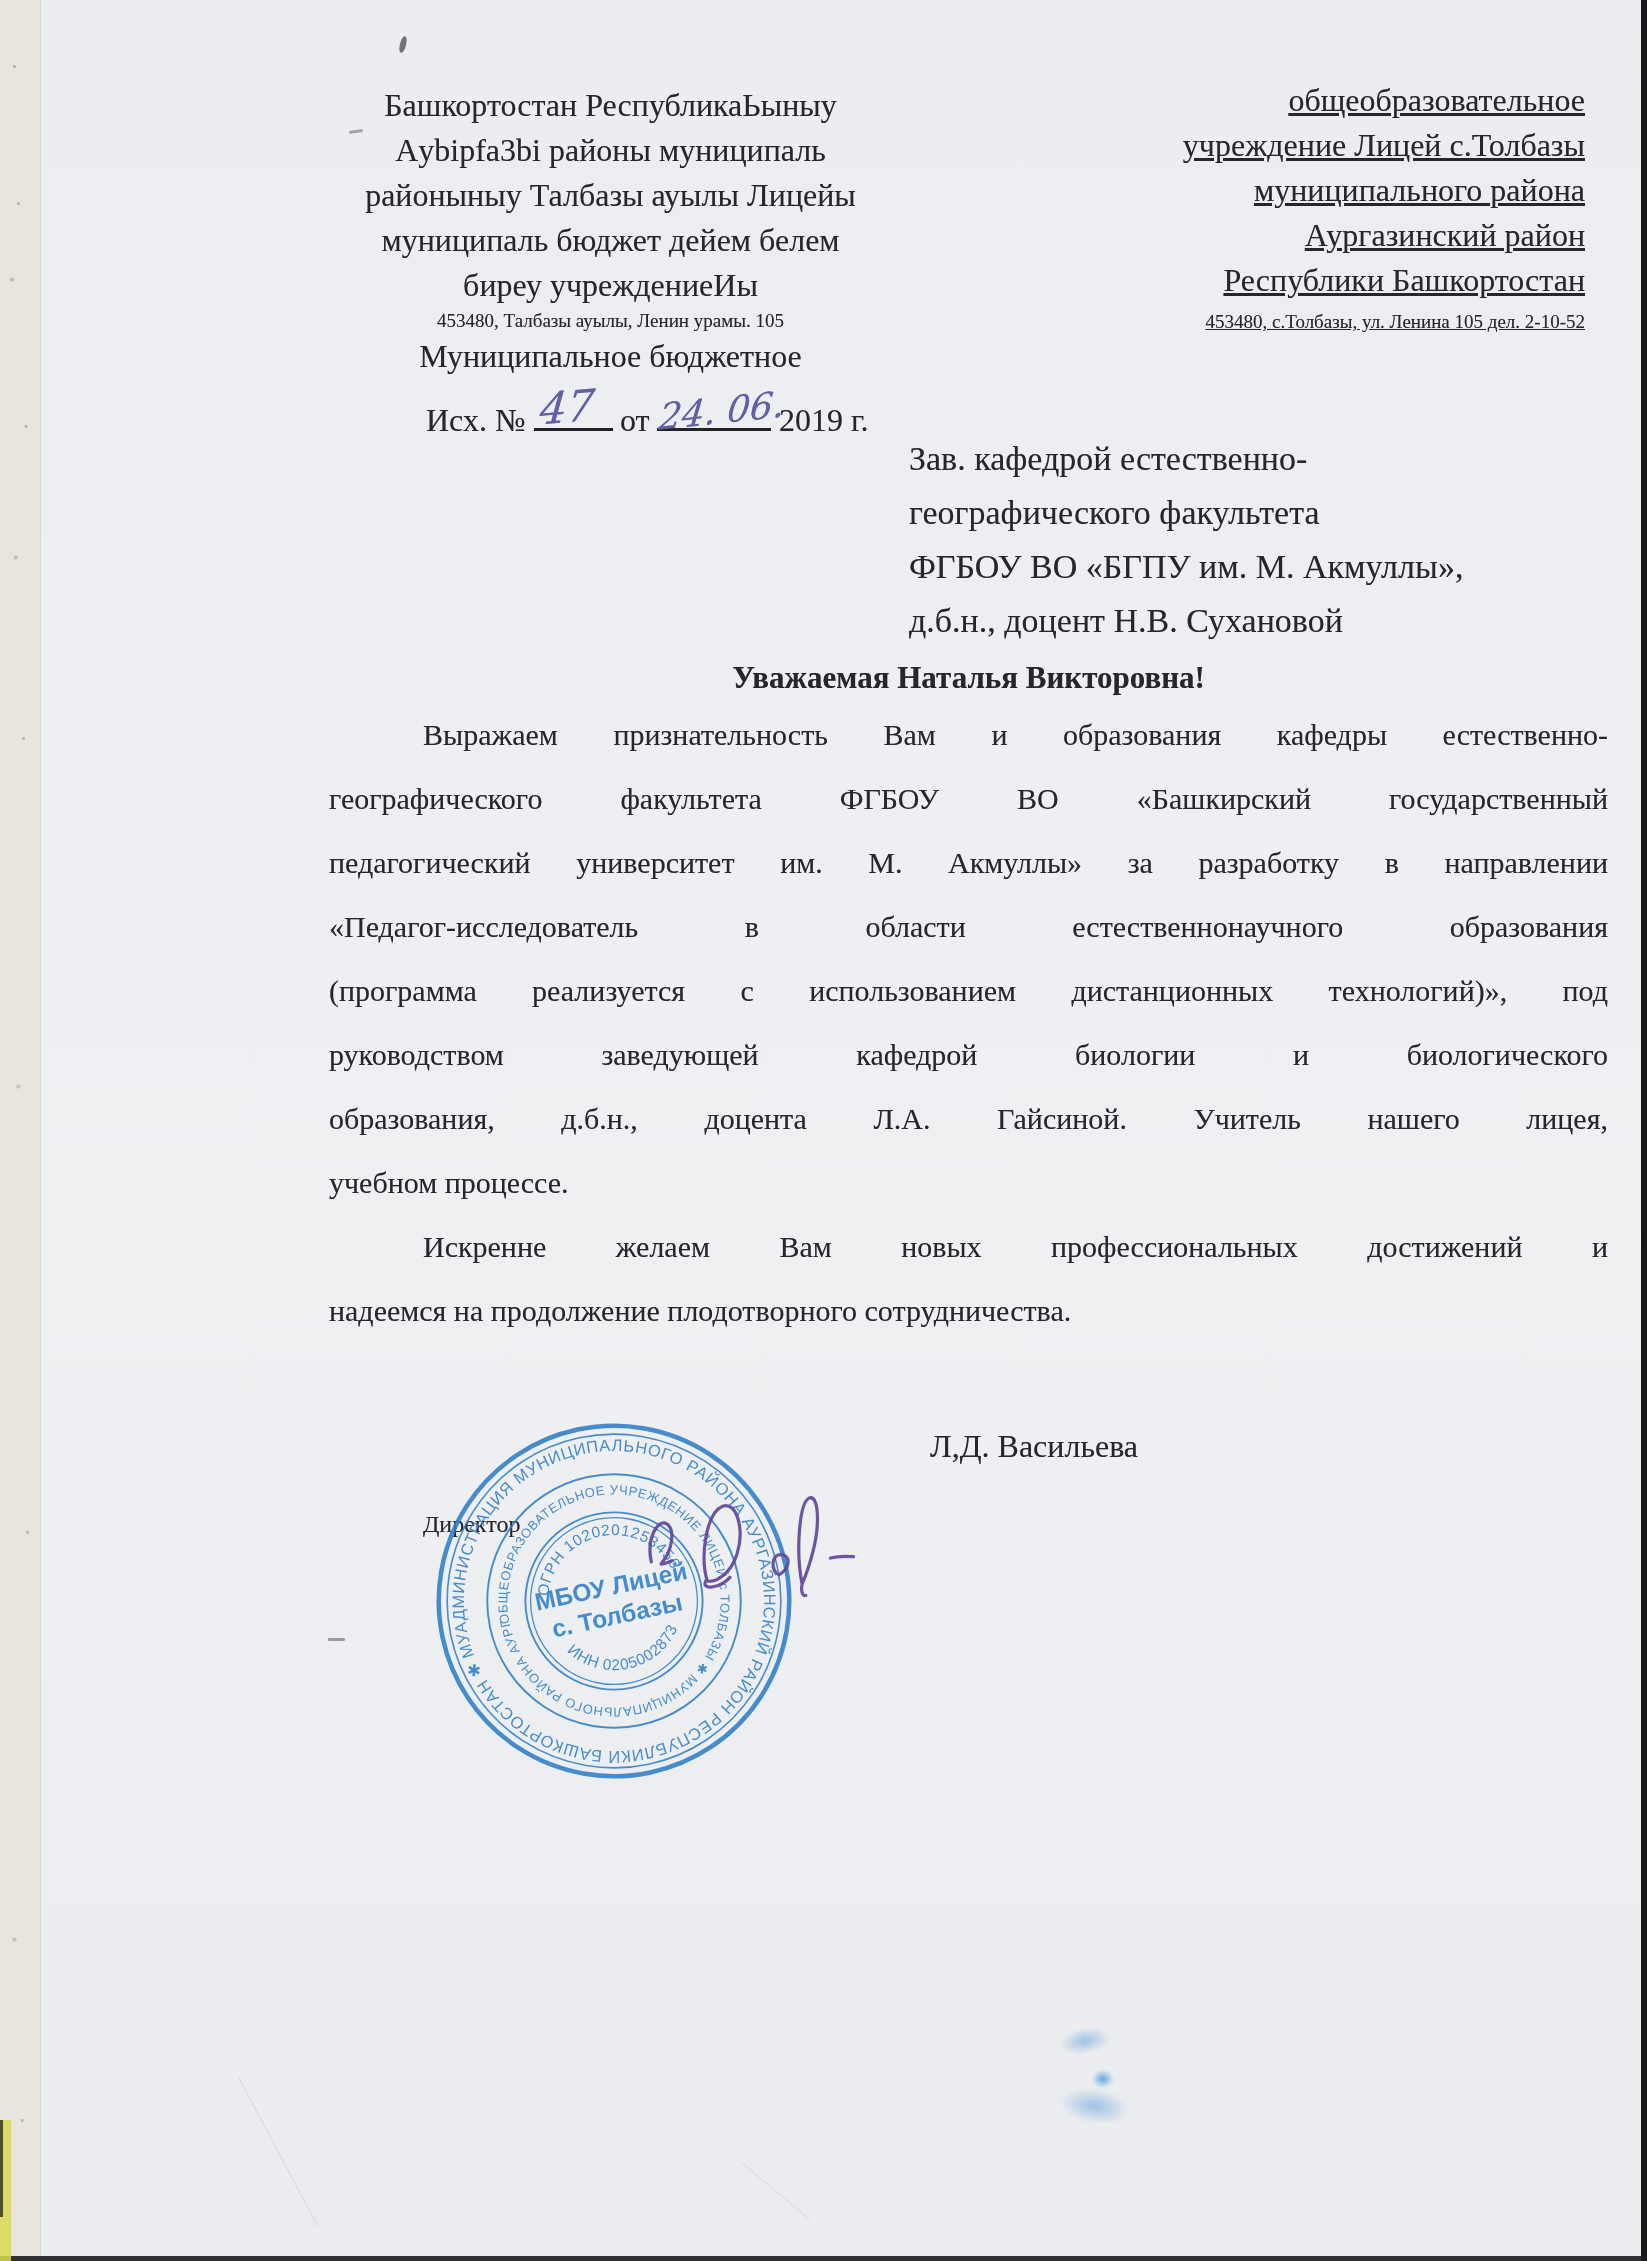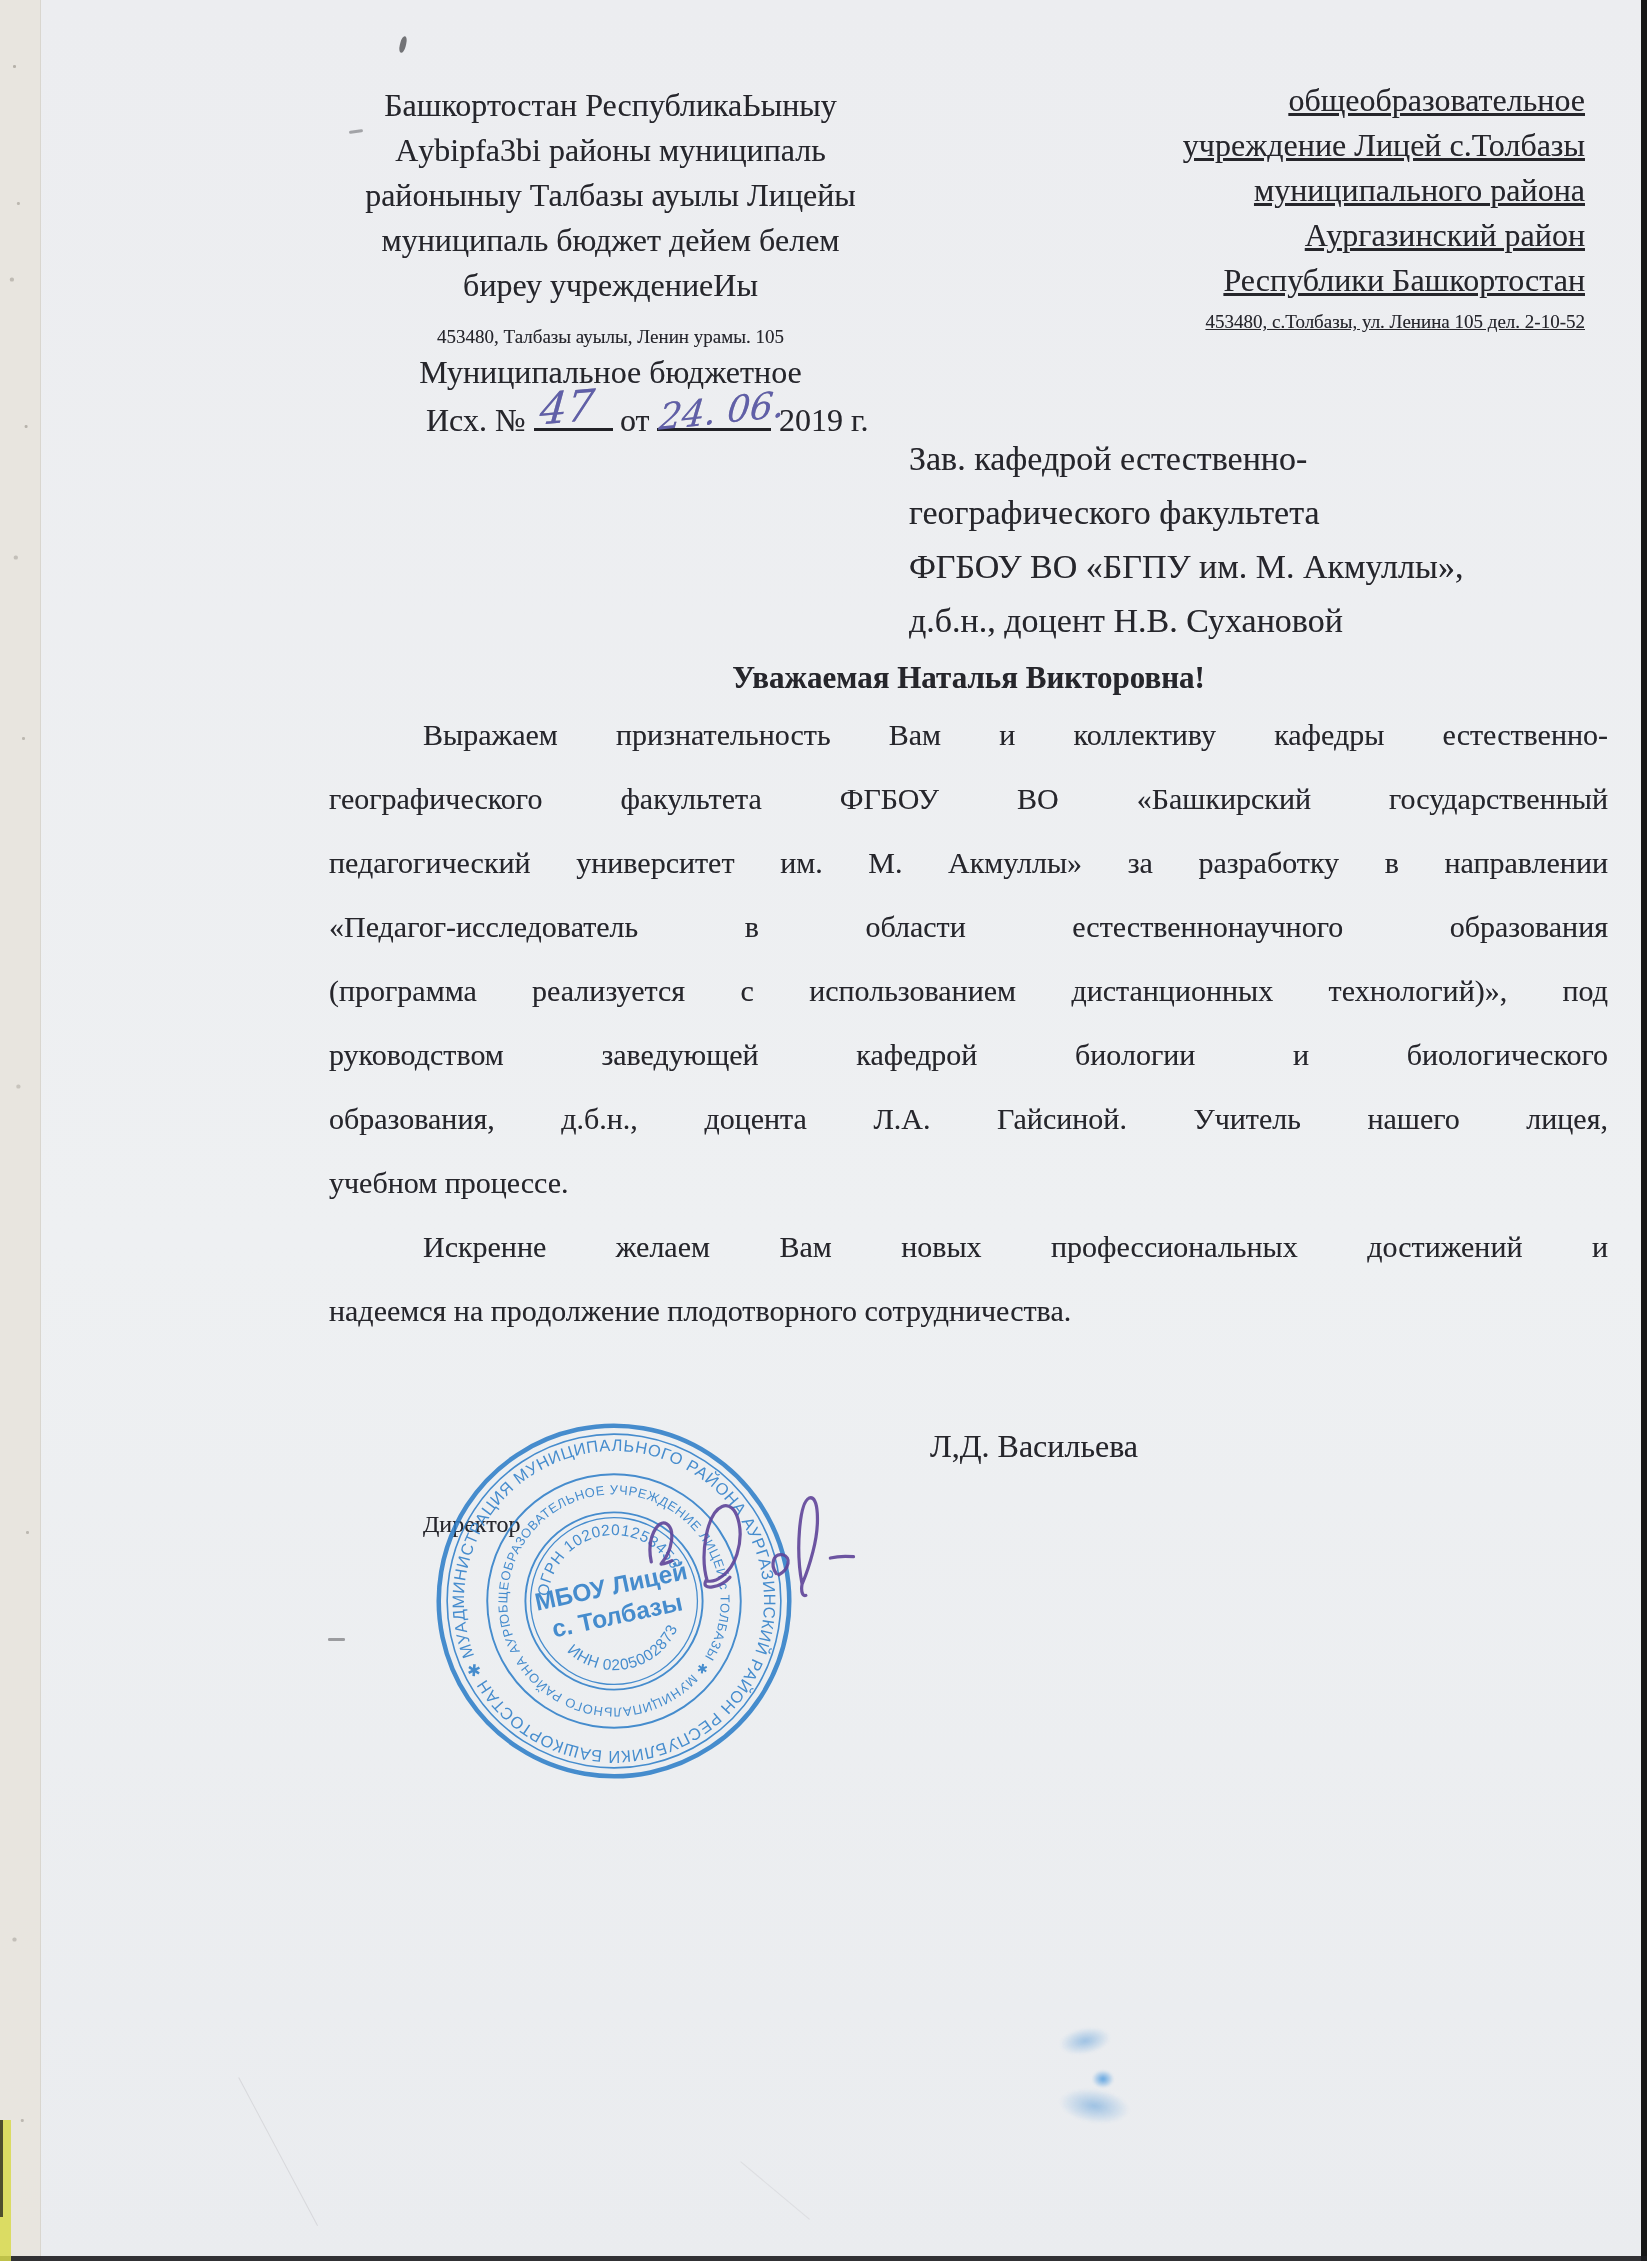--- a/index.html
+++ b/index.html
@@ -35,21 +35,21 @@
     background:radial-gradient(closest-side,rgba(80,150,215,.5),rgba(80,150,215,0));transform:rotate(-10deg);}
   #smudge2{left:1092px;top:2070px;width:22px;height:18px;
     background:radial-gradient(closest-side,rgba(50,140,220,.75),rgba(50,140,220,0));}
   #smudge3{left:1059px;top:2089px;width:71px;height:34px;
     background:radial-gradient(closest-side,rgba(80,150,215,.5),rgba(80,150,215,0));transform:rotate(8deg);}
 
   
   .soft{text-shadow:0 0 0.6px rgba(45,45,70,.4);}
   #header-left{position:absolute;left:352px;top:83px;width:517px;text-align:center;
     font-size:32px;line-height:45px;}
-  #header-left .addr{font-size:19px;line-height:26px;margin-top:16px;}
+  #header-left .addr{font-size:19px;line-height:26px;margin-top:0;}
   #header-left .cont{font-size:32px;line-height:45px;}
   #header-right{position:absolute;left:1062px;top:78px;width:523px;text-align:right;
     font-size:32px;line-height:45px;text-decoration:underline;}
   #header-right .addr{font-size:19px;line-height:26px;margin-top:6px;}
 
   #ref-line{position:absolute;left:426px;top:402px;font-size:32px;white-space:nowrap;}
   .blank{display:inline-block;position:relative;border-bottom:3.2px solid #222227;vertical-align:baseline;}
   #blank-no{width:79px;margin:0 6.5px 0 9px;}
   #blank-date{width:114px;margin:0 7.8px 0 7.8px;}
   .hand{position:absolute;color:#605fa8;font-style:italic;
@@ -122,21 +122,21 @@
   <div id="addressee" class="soft">
     <div>Зав. кафедрой естественно-</div>
     <div>географического факультета</div>
     <div>ФГБОУ ВО «БГПУ им. М. Акмуллы»,</div>
     <div>д.б.н., доцент  Н.В. Сухановой</div>
   </div>
 
   <div id="salutation" class="soft">Уважаемая Наталья Викторовна!</div>
 
   <div id="body-text" class="soft">
-    <div class="bl ind">Выражаем признательность Вам и коллективу кафедры естественно-</div>
+    <div class="bl ind">Выражаем признательность Вам и образования кафедры естественно-</div>
     <div class="bl">географического факультета ФГБОУ ВО «Башкирский государственный</div>
     <div class="bl">педагогический университет  им. М. Акмуллы» за разработку в направлении</div>
     <div class="bl">«Педагог-исследователь в области естественнонаучного образования</div>
     <div class="bl">(программа реализуется с использованием дистанционных технологий)», под</div>
     <div class="bl">руководством заведующей кафедрой биологии и биологического</div>
     <div class="bl">образования,  д.б.н., доцента Л.А. Гайсиной. Учитель нашего лицея,</div>
     <div class="bl end">учебном процессе.</div>
     <div class="bl ind">Искренне желаем Вам новых профессиональных достижений и</div>
     <div class="bl end">надеемся на продолжение плодотворного сотрудничества.</div>
   </div>

